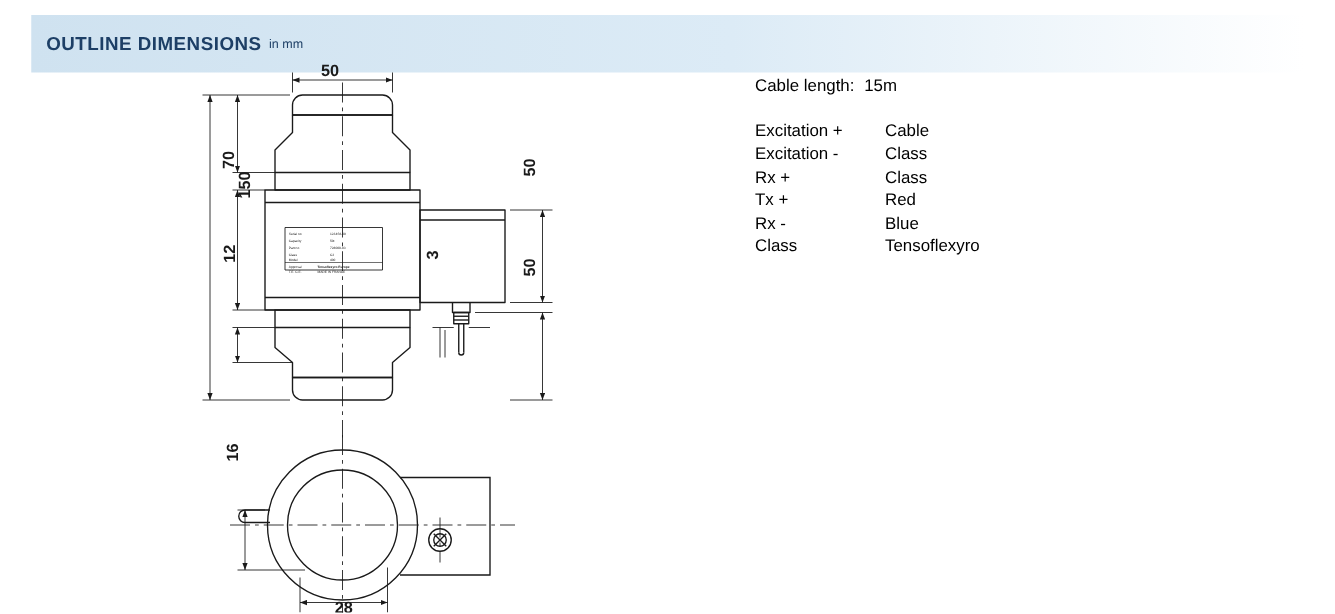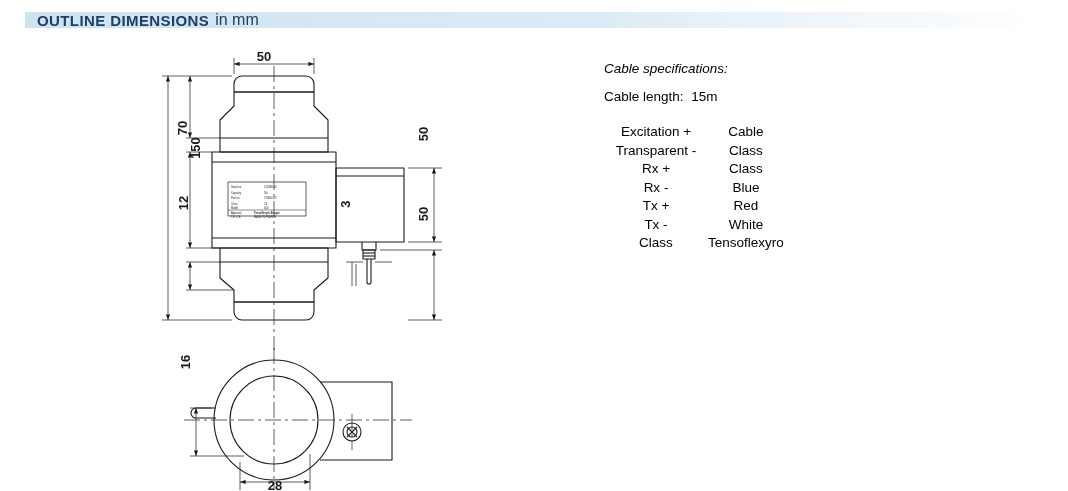--- a/index.html
+++ b/index.html
@@ -15,35 +15,35 @@
     color: #000000;
     overflow: hidden;
   }
 
   
   #header-bar {
     position: absolute;
     left: 25px;
     top: 12px;
     width: 1018px;
-    height: 16px;
+    height: 46px;
     background: linear-gradient(to right, #cfe2f0 0%, #dcebf6 55%, #ffffff 100%);
     display: flex;
     align-items: center;
   }
   #header-bar .hdr-strong {
     font-weight: bold;
     font-size: 15px;
     letter-spacing: 0.4px;
     color: #1d3f66;
     font-stretch: condensed;
     padding-left: 12px;
   }
   #header-bar .hdr-light {
-    font-size: 16px;
+    font-size: 10px;
     color: #1d3f66;
     padding-left: 6px;
   }
 
   
   #drawing {
     position: absolute;
     left: 124px;
     top: 50px;
     width: 440px;
@@ -67,21 +67,20 @@
   #cable-spec .spec-length {
     margin-bottom: 22px;
   }
   #cable-spec table {
     border-collapse: collapse;
   }
   #cable-spec td {
     padding: 0 0 5px 0;
     font-size: 13.5px;
     vertical-align: top;
-    text-align: center;
   }
   #cable-spec td.sig {
     width: 104px;
     white-space: nowrap;
   }
   #cable-spec td.col {
     white-space: nowrap;
   }
 
   
@@ -244,50 +243,45 @@
     <text x="374" y="158" text-anchor="middle" transform="rotate(-90 302 156)">50</text>
     <text x="374" y="238" text-anchor="middle" transform="rotate(-90 302 236)">50</text>
     <text x="292" y="224" text-anchor="middle" transform="rotate(-90 224 222)">3</text>
     <text x="138" y="388" text-anchor="middle" transform="rotate(-90 64 386)">16</text>
     <text x="151" y="440" text-anchor="middle">28</text>
   </g>
 </svg>
 </div>
 
 <div id="cable-spec">
-  <div class="spec-title">Cable specifications:</div>
   <div class="spec-length">
     <span>Cable length:</span>
     <span style="padding-left:4px;">15m</span>
   </div>
   <table>
     <tbody>
       <tr>
         <td class="sig">Excitation +</td>
         <td class="col">Cable</td>
       </tr>
       <tr>
-        <td class="sig">Transparent -</td>
+        <td class="sig">Excitation -</td>
         <td class="col">Class</td>
       </tr>
       <tr>
         <td class="sig">Rx +</td>
         <td class="col">Class</td>
       </tr>
       <tr>
+        <td class="sig">Tx +</td>
+        <td class="col">Red</td>
+      </tr>
+      <tr>
         <td class="sig">Rx -</td>
         <td class="col">Blue</td>
-      </tr>
-      <tr>
-        <td class="sig">Tx +</td>
-        <td class="col">Red</td>
-      </tr>
-      <tr>
-        <td class="sig">Tx -</td>
-        <td class="col">White</td>
       </tr>
       <tr>
         <td class="sig">Class</td>
         <td class="col">Tensoflexyro</td>
       </tr>
     </tbody>
   </table>
 </div>
 
 </body></html>

